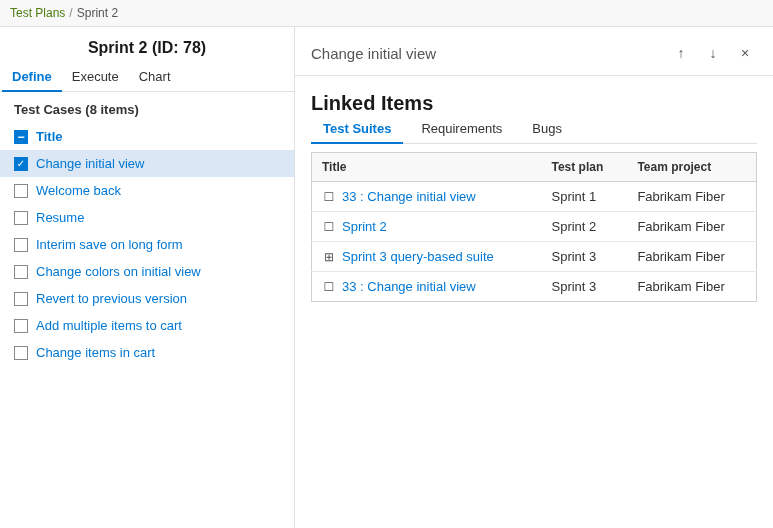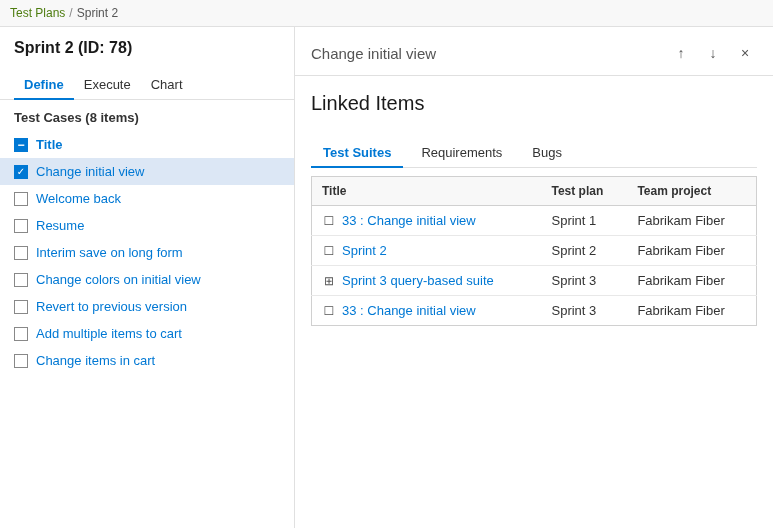--- a/index.html
+++ b/index.html
@@ -50,29 +50,29 @@
     }
 
     .left-header {
       padding: 12px 14px 6px 14px;
     }
 
     .left-header h2 {
       font-size: 16px;
       font-weight: 600;
       color: #1a1a1a;
-      margin-bottom: 8px;
+      text-align: center;
     }
 
     
     .tabs {
       display: flex;
       gap: 0;
       border-bottom: 1px solid #e0e0e0;
-      padding: 0 14px;
+      padding: 0 2px;
     }
 
     .tab {
       padding: 6px 10px;
       cursor: pointer;
       font-size: 13px;
       color: #333;
       border-bottom: 2px solid transparent;
       margin-bottom: -1px;
     }
@@ -189,23 +189,23 @@
     .right-content {
       padding: 16px 16px 0 16px;
       flex: 1;
       display: flex;
       flex-direction: column;
       overflow: hidden;
     }
 
     .linked-items-title {
       font-size: 20px;
-      font-weight: 400;
+      font-weight: 700;
       color: #1a1a1a;
-      margin-bottom: 24px;
+      margin-bottom: 0;
     }
 
     
     .detail-tabs {
       display: flex;
       gap: 6px;
       border-bottom: 1px solid #e0e0e0;
       margin-bottom: 0;
     }
 

